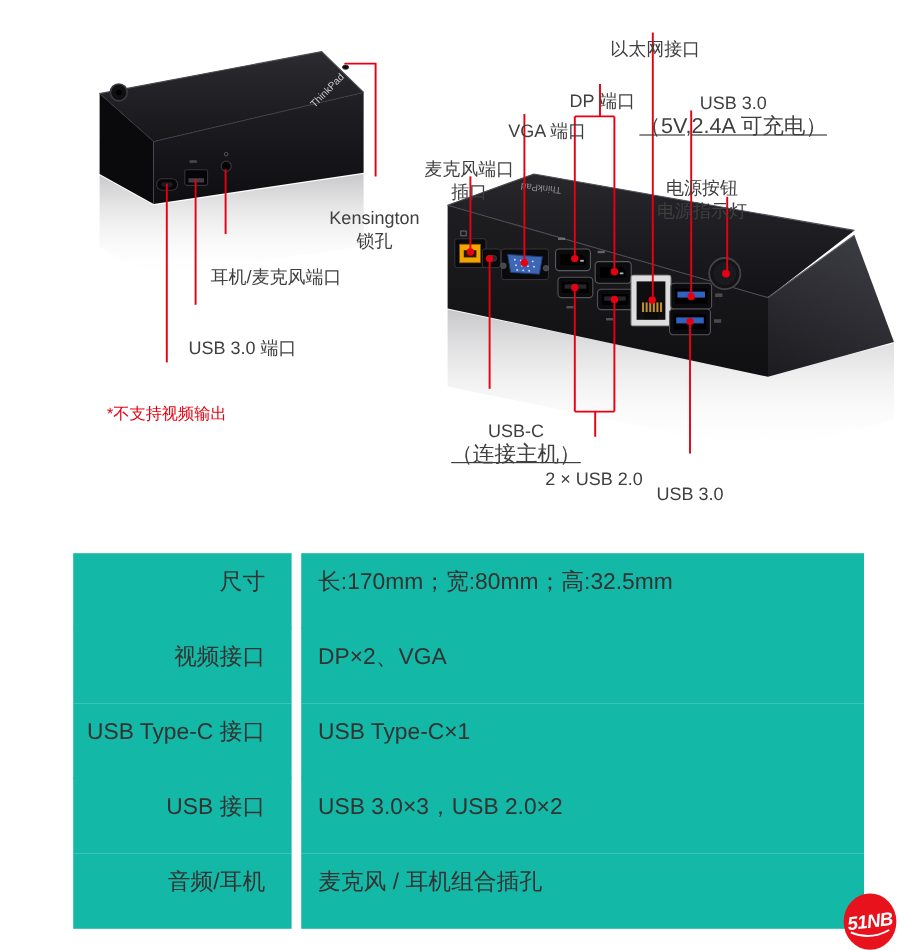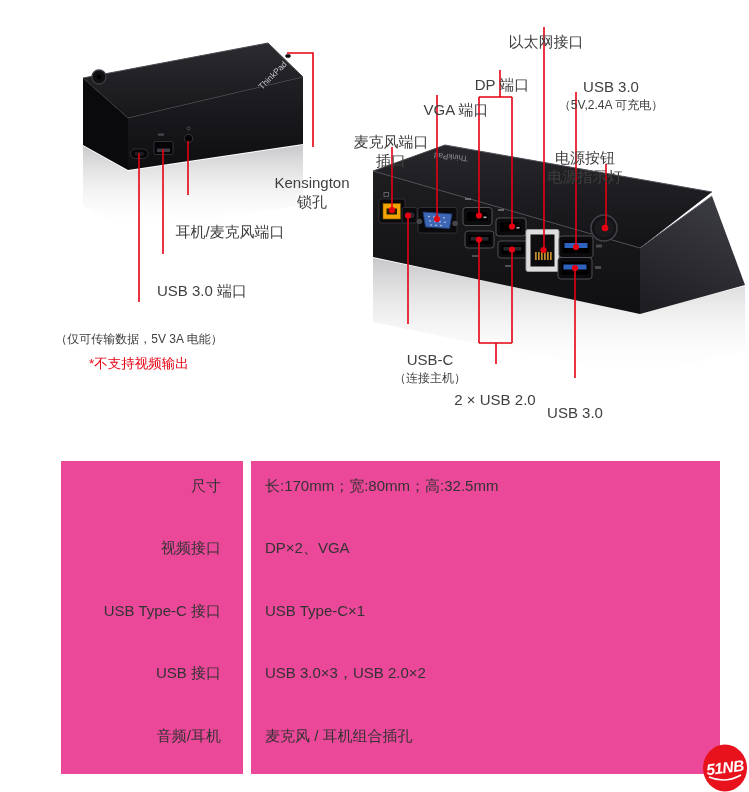--- a/index.html
+++ b/index.html
@@ -5,26 +5,26 @@
   html,body{margin:0;padding:0;background:#fff;}
   .canvas{
     position:relative;width:749px;height:792px;background:#ffffff;overflow:hidden;
     font-family:"Liberation Sans","DejaVu Sans",sans-serif;
   }
   .scene{position:absolute;left:0;top:0;}
   .callout{
     position:absolute;transform:translateX(-50%);text-align:center;
     color:#3f3f3f;font-size:15px;line-height:19px;white-space:nowrap;margin-top:24px;
   }
-  .callout .sub{font-size:12px;}
+  .callout .sub{font-size:18px;text-decoration:underline;}
   .callout .note{font-size:13.5px;color:#e60012;margin-top:5px;text-align:center;}
   .spec-row{position:absolute;height:50px;}
   .spec-row .cell{
-    position:absolute;top:0;height:63px;background:#ec4899;
-    font-size:15px;color:#333;line-height:50px;white-space:nowrap;box-sizing:border-box;
+    position:absolute;top:0;height:63px;background:#14b8a6;
+    font-size:19px;color:#333;line-height:50px;white-space:nowrap;box-sizing:border-box;
   }
   .spec-row .label{left:61px;width:182px;text-align:right;padding-right:22px;}
   .spec-row .value{left:251px;width:469px;text-align:left;padding-left:14px;}
   .r1{top:461px}.r2{top:523px}.r3{top:586px}.r4{top:648px}.r5{top:711px}
   .sitelogo{position:absolute;left:702px;top:744px;}
 </style>
 </head>
 <body>
 
 <div class="canvas">
@@ -232,21 +232,20 @@
     <div>Kensington</div>
     <div>锁孔</div>
   </div>
   <div class="callout" style="left:230px;top:198px;">
     <div>耳机/麦克风端口</div>
   </div>
   <div class="callout" style="left:202px;top:257px;">
     <div>USB 3.0 端口</div>
   </div>
   <div class="callout" style="left:139px;top:306px;">
-    <div class="sub">（仅可传输数据，5V 3A 电能）</div>
     <div class="note">*不支持视频输出</div>
   </div>
 
   <div class="callout" style="left:546px;top:8px;">
     <div>以太网接口</div>
   </div>
   <div class="callout" style="left:502px;top:51px;">
     <div>DP 端口</div>
   </div>
   <div class="callout" style="left:611px;top:53px;">

